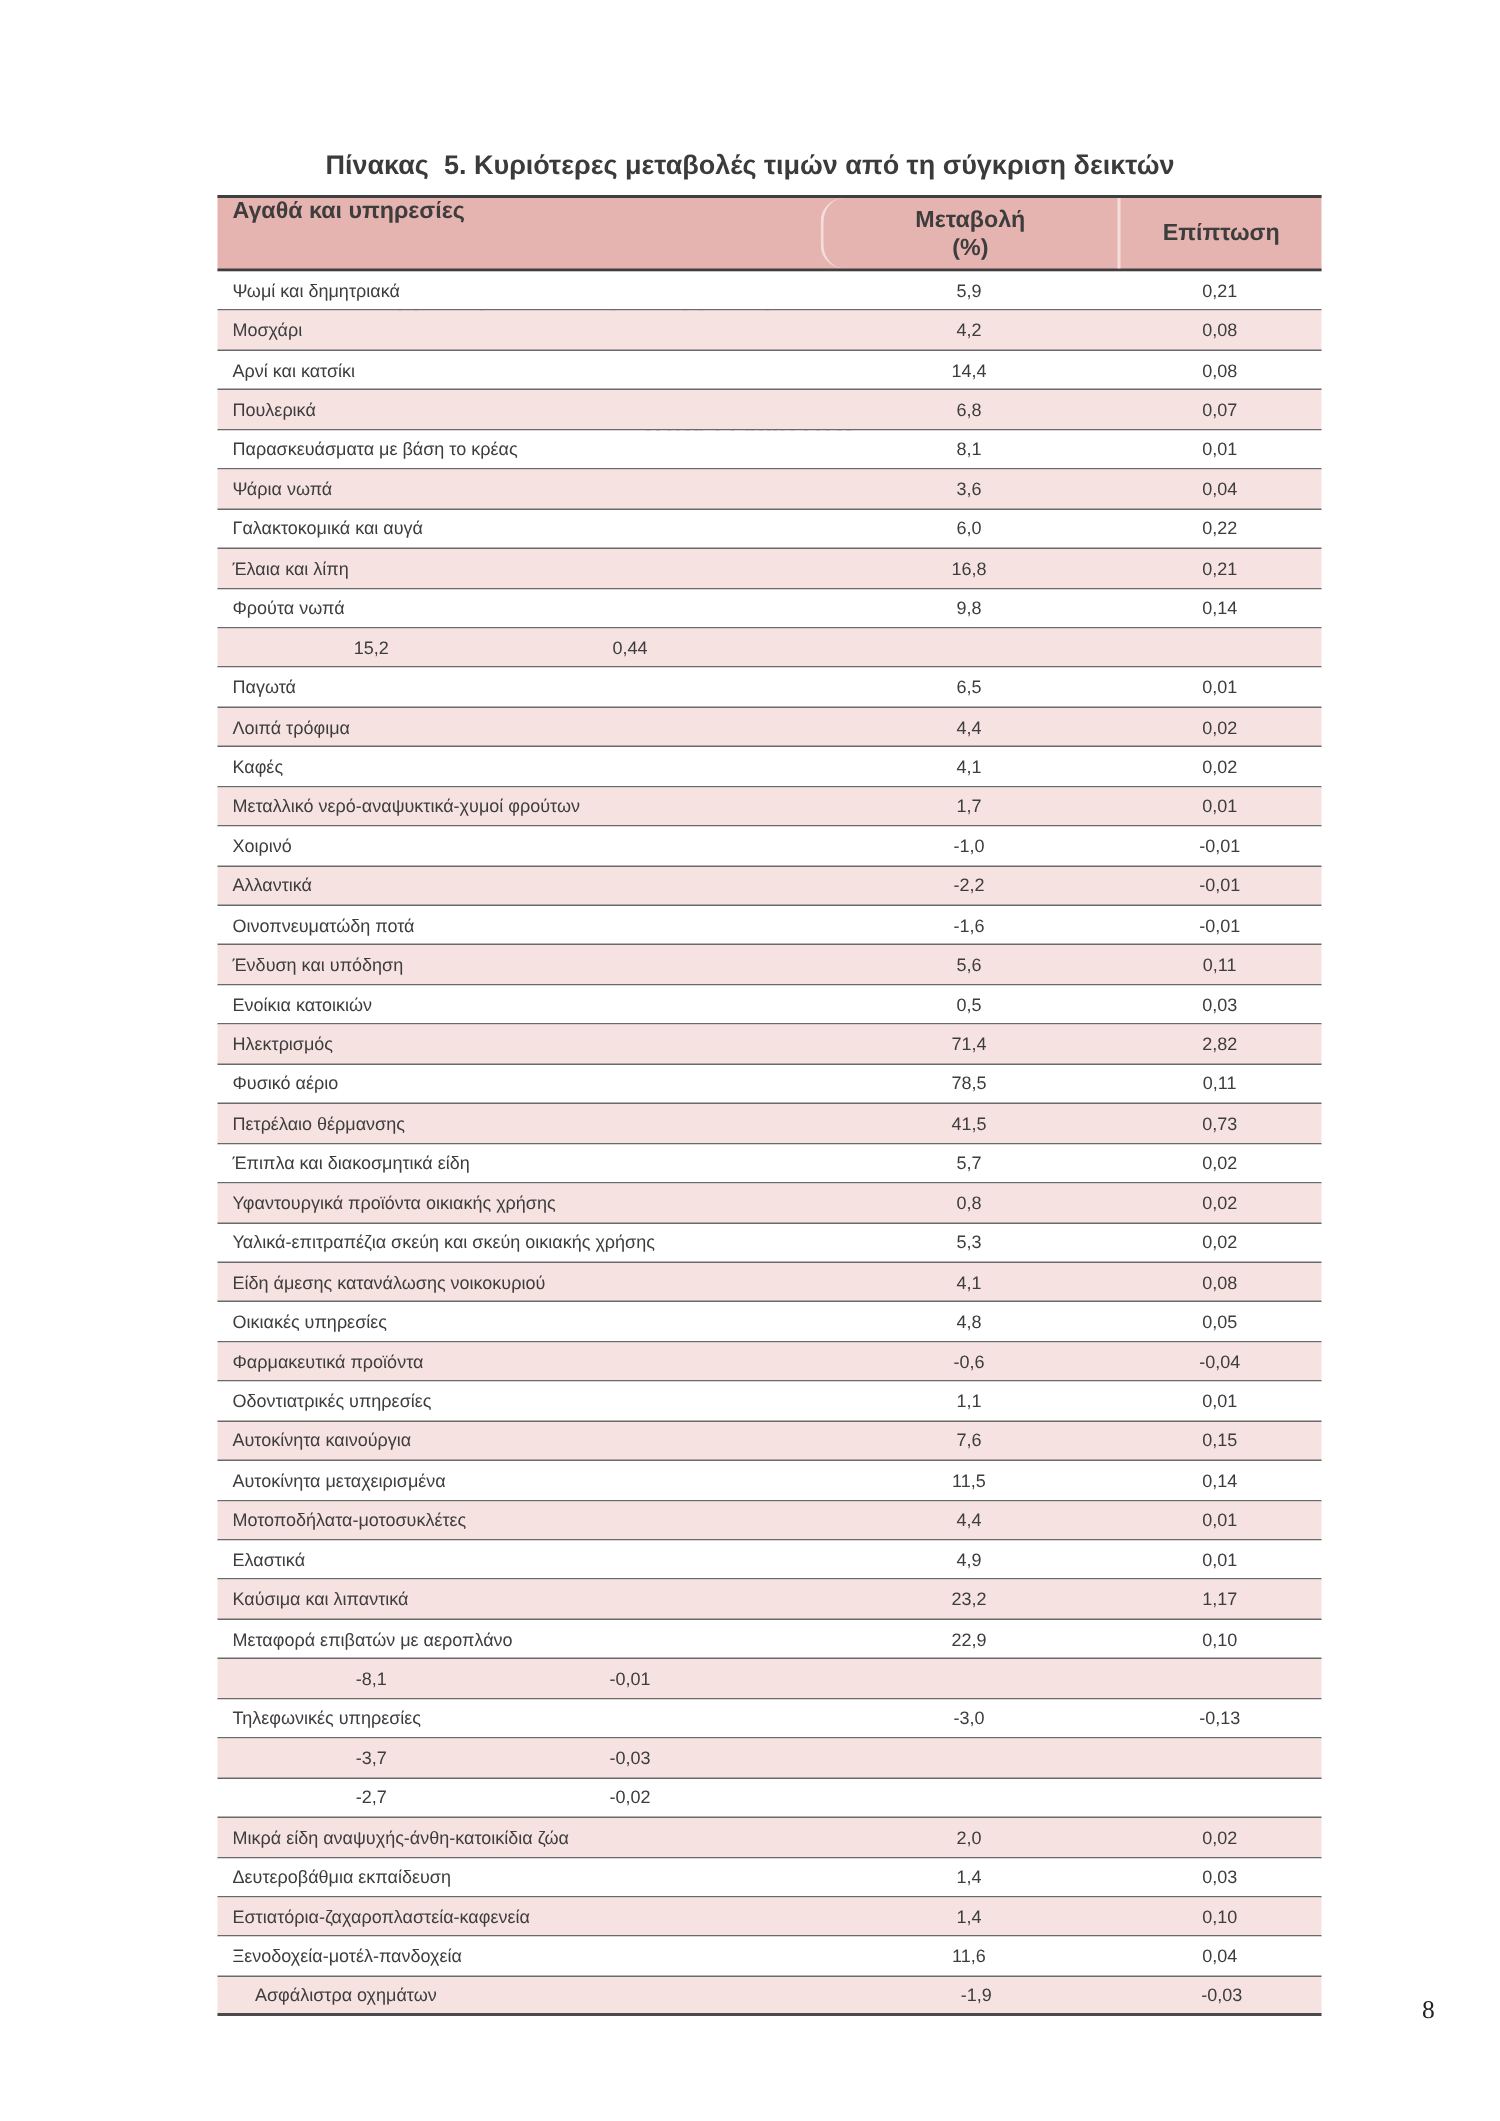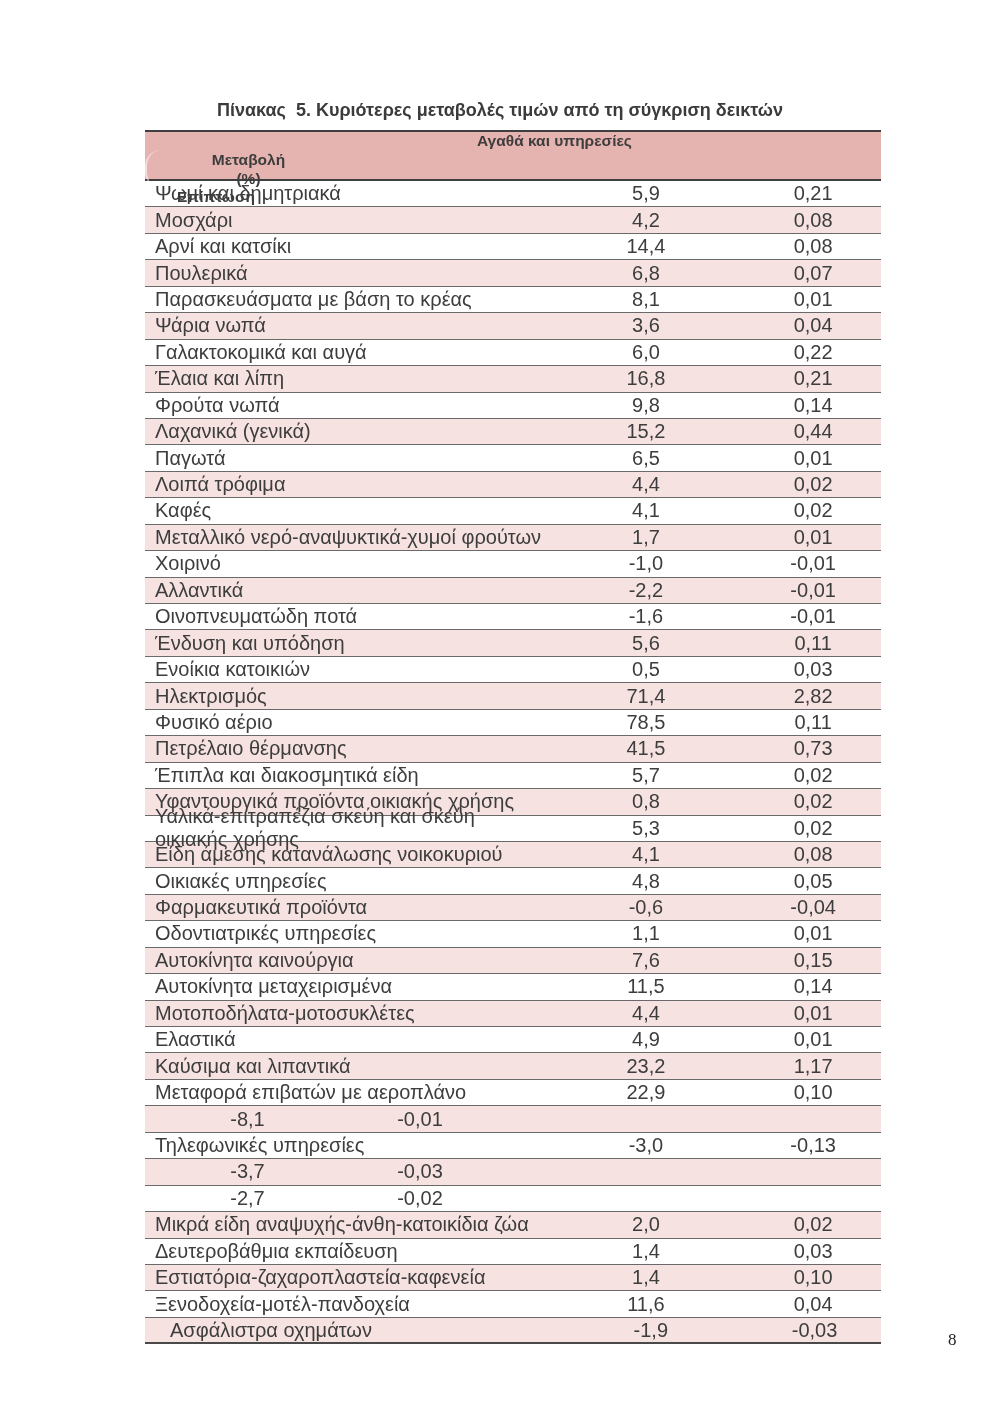--- a/index.html
+++ b/index.html
@@ -38,40 +38,39 @@
     width: 736px;
   }
   .thead {
     display: flex;
     height: 51px;
     background: var(--header-bg);
     border-top: 2px solid var(--heavy-border);
     border-bottom: 2px solid var(--heavy-border);
     font-weight: bold;
     font-size: 15.5px;
-    align-items: flex-end;
-    flex-direction: column;
+    align-items: flex-start;
   }
   .thead .c2, .thead .c3 {
     align-self: stretch;
     display: flex;
     flex-direction: column;
     justify-content: center;
     border-left: 2px solid rgba(255,255,255,0.55);
   }
   .c1 { width: 414px; padding-left: 10px; }
   .c2 { width: 205px; text-align: center; border-radius: 16px; }
   .c3 { width: 140px; text-align: center; }
   .thead .c2 div { line-height: 19px; }
   .row {
     display: flex;
     height: 26.45px;
     align-items: center;
     border-bottom: 1px solid var(--row-border);
-    font-size: 20px;
+    font-size: 12px;
     background: #ffffff;
   }
   .row:nth-child(even) { background: var(--row-alt-bg); }
   .row:last-child { border-bottom: 2px solid #4a4a4a; padding-left: 15px; }
   .page-number {
     position: absolute;
     left: 948px;
     top: 1330px;
     font-family: "Liberation Serif", "DejaVu Serif", serif;
     font-size: 17px;
@@ -136,21 +135,20 @@
         <div class="c1">Έλαια και λίπη</div>
         <div class="c2">16,8</div>
         <div class="c3">0,21</div>
       </div>
       <div class="row">
         <div class="c1">Φρούτα νωπά</div>
         <div class="c2">9,8</div>
         <div class="c3">0,14</div>
       </div>
       <div class="row">
-        <div class="c1">Λαχανικά (γενικά)</div>
         <div class="c2">15,2</div>
         <div class="c3">0,44</div>
       </div>
       <div class="row">
         <div class="c1">Παγωτά</div>
         <div class="c2">6,5</div>
         <div class="c3">0,01</div>
       </div>
       <div class="row">
         <div class="c1">Λοιπά τρόφιμα</div>

